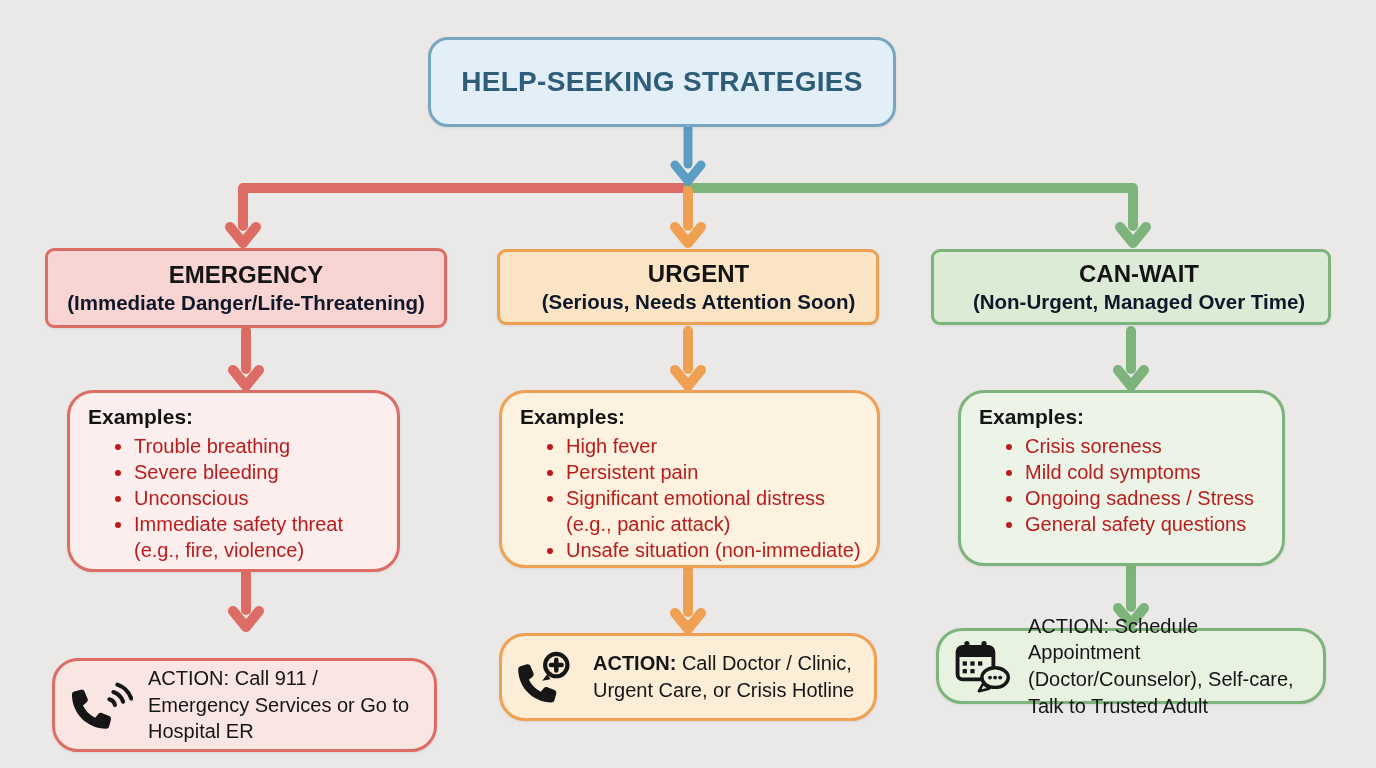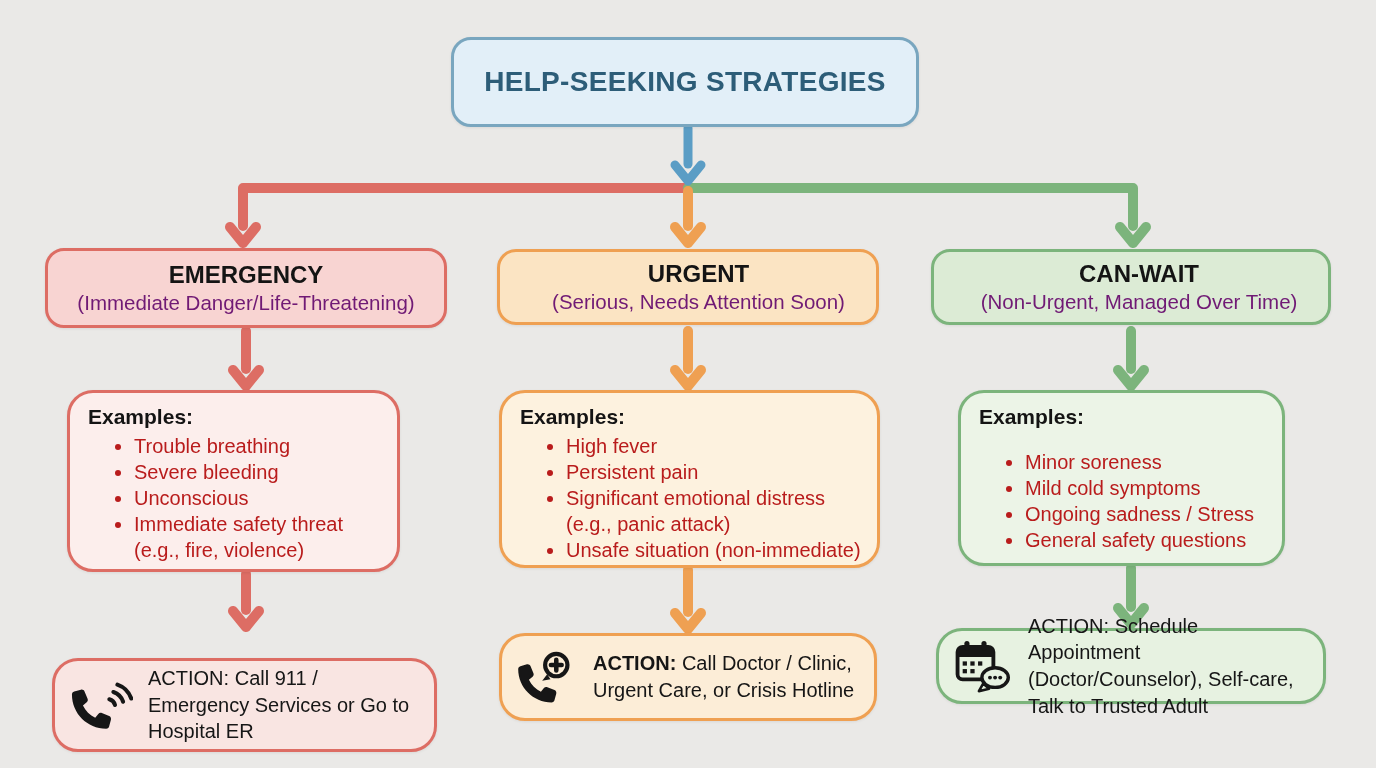--- a/index.html
+++ b/index.html
@@ -10,37 +10,37 @@
     color:#1b1b1b;
   }
   .box{
     position:absolute; box-sizing:border-box;
     display:flex; flex-direction:column; justify-content:center; align-items:center;
     text-align:center; z-index:2;
     box-shadow:0 1px 3px rgba(0,0,0,0.07);
   }
   
   .title-box{
-    left:451px; top:37px; width:468px; height:90px;
+    left:428px; top:37px; width:468px; height:90px;
     background:var(--root-fill); border:3.5px solid var(--root-border);
     border-radius:20px; gap:3px;
   }
   .title-box .t1{font-size:28px; font-weight:700; color:var(--root-title); letter-spacing:.3px;}
   .title-box .t2{font-size:22px; color:#1d1d1d;}
   
-  .cat{border-radius:19px; border:3.5px solid var(--col); background:var(--cat-fill); gap:2px;}
+  .cat{border-radius:9px; border:3.5px solid var(--col); background:var(--cat-fill); gap:2px;}
   .col0 .cat{left:45px;  top:248px; width:402px; height:80px;}
   .col1 .cat{left:497px; top:249px; width:382px; height:76px;padding-left:21px;}
   .col2 .cat{left:931px; top:249px; width:400px; height:76px;padding-left:16px;}
   .cat .t1{font-size:24px; font-weight:700; color:#141414;}
-  .cat .t2{font-size:20.5px; color:#701a75;}
+  .cat .t2{font-size:20.5px; color:#0f172a;font-weight:bold;}
   
   .ex{
     border-radius:26px; border:3.5px solid var(--col); background:var(--ex-fill);
-    justify-content:space-between; align-items:stretch; text-align:left;
+    justify-content:flex-start; align-items:stretch; text-align:left;
     padding:12px 14px 10px 18px;
   }
   .col0 .ex{left:67px;  top:390px; width:333px; height:182px;}
   .col1 .ex{left:499px; top:390px; width:381px; height:178px;}
   .col2 .ex{left:958px; top:390px; width:327px; height:176px;}
   .ex .heading{font-size:21px; font-weight:700; color:#141414;}
   .ex ul{margin:4px 0 0 0; padding-left:46px; list-style:disc;}
   .ex li{font-size:20px; line-height:1.3; color:#b91c1c;}
   
   .act{
@@ -142,21 +142,21 @@
   </div>
 
   <div class="column col2" style="--col: #7cb47c; --cat-fill: #dcebd5; --ex-fill: #ecf4e7; --act-fill: #e7f2e1;">
     <div class="box cat">
       <div class="t1">CAN-WAIT</div>
       <div class="t2">(Non-Urgent, Managed Over Time)</div>
     </div>
     <div class="box ex">
       <div class="heading">Examples:</div>
       <ul>
-          <li>Minor soreness</li>
+          <li>Crisis soreness</li>
           <li>Mild cold symptoms</li>
           <li>Ongoing sadness / Stress</li>
           <li>General safety questions</li>
         </ul>
     </div>
     <div class="box act">
       <svg class="act-icon" viewBox="0 0 68 62" width="58" height="53">
         <rect x="3" y="8" width="42" height="38" rx="6" fill="none" stroke="#161616" stroke-width="4.5"></rect>
         <path d="M3 20 v-6 a6 6 0 0 1 6-6 h30 a6 6 0 0 1 6 6 v6 z" fill="#161616"></path>
         <rect x="11" y="1" width="6" height="11" rx="3" fill="#161616"></rect>

